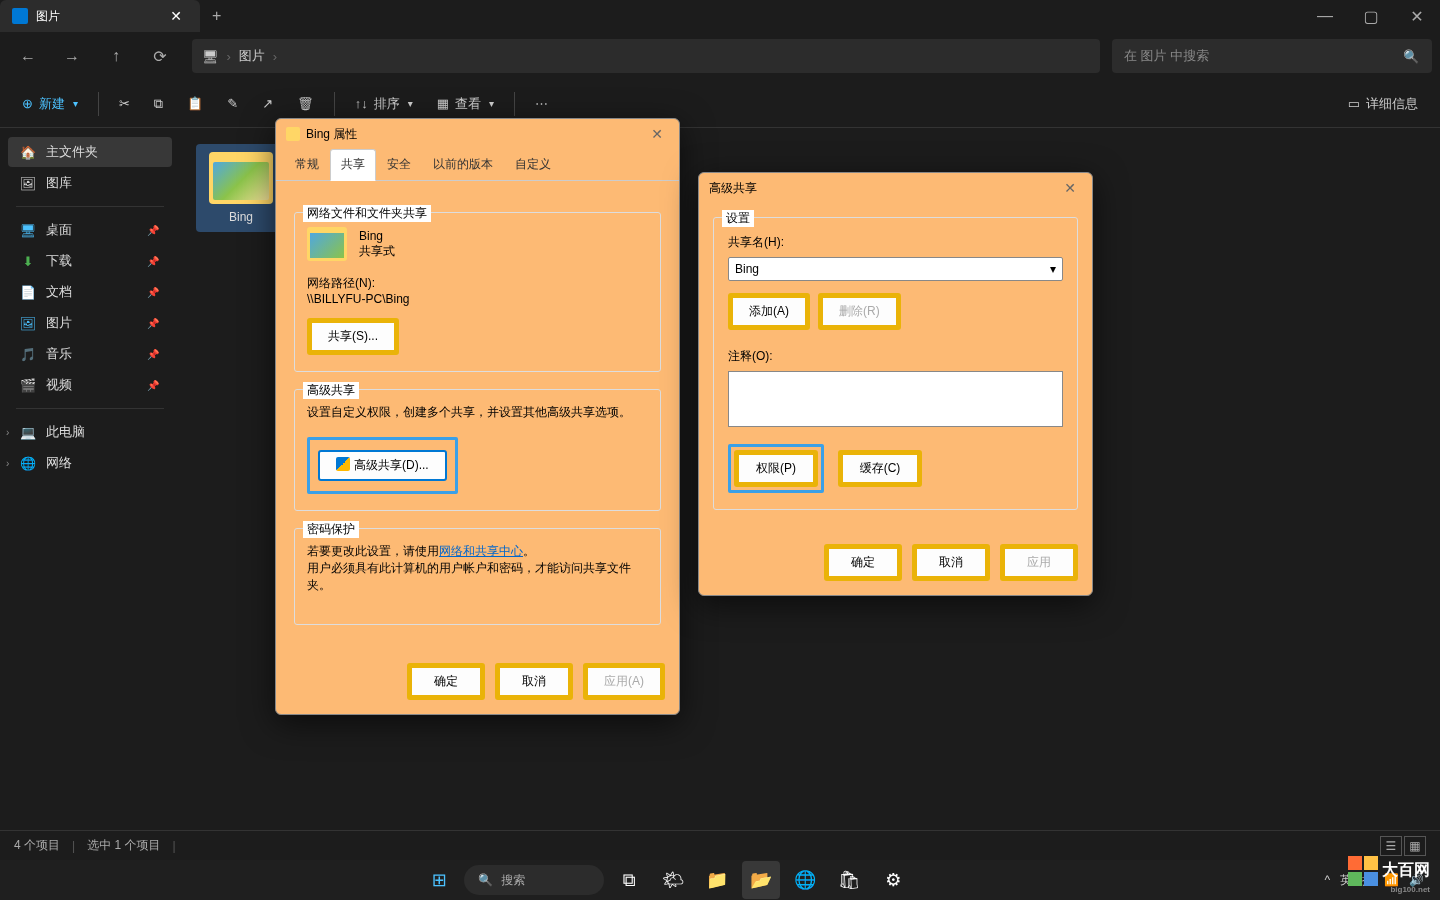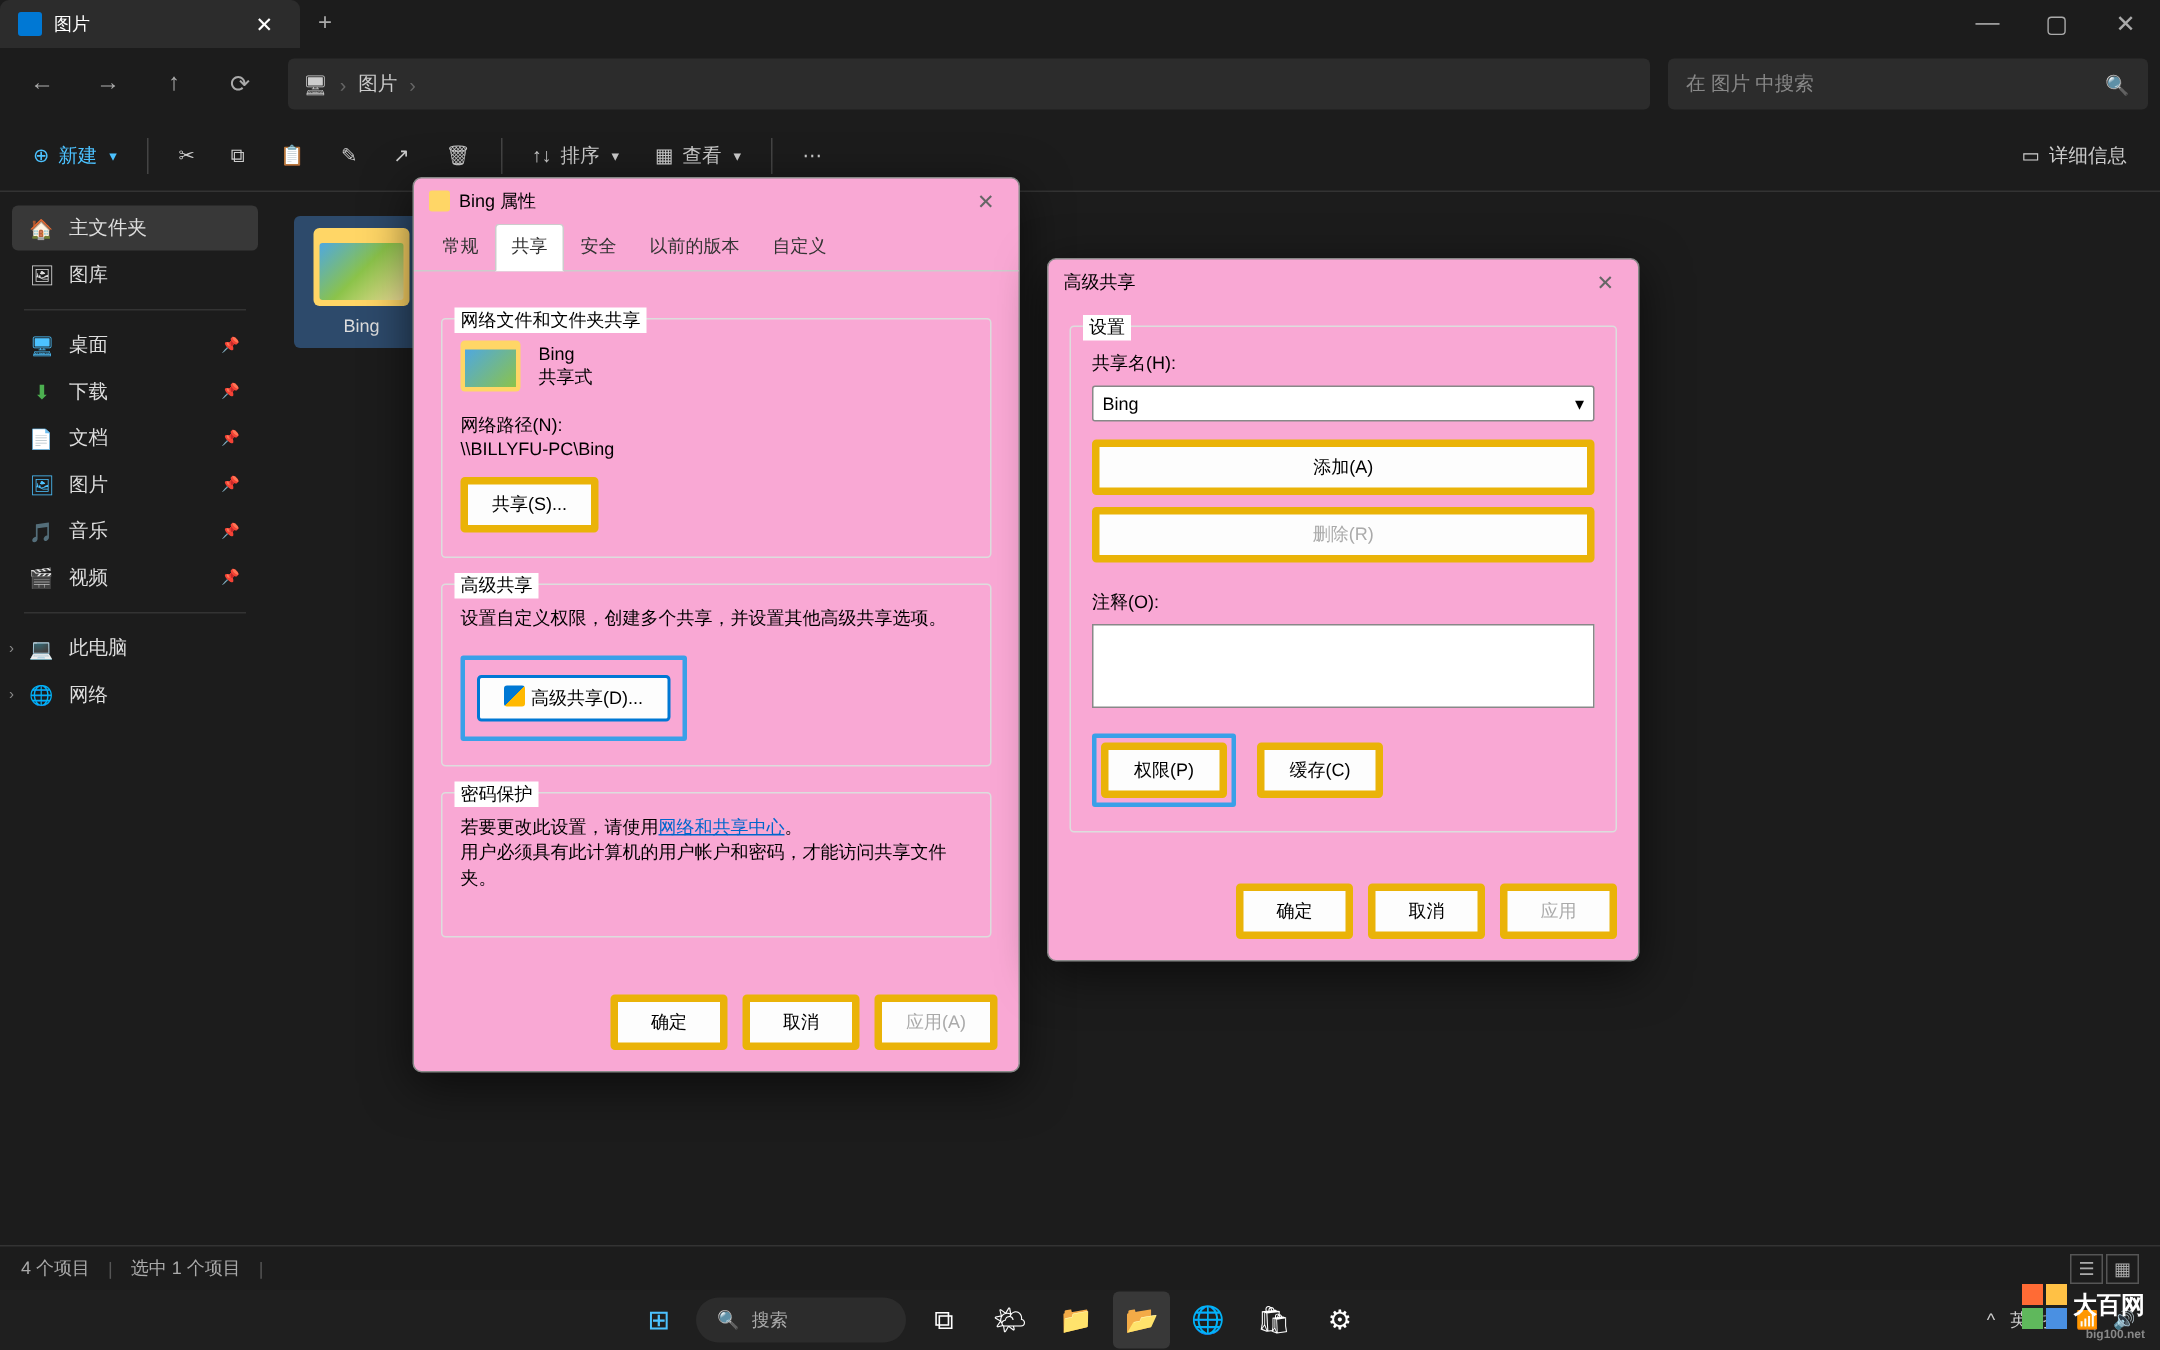--- a/index.html
+++ b/index.html
@@ -47,21 +47,21 @@
 .folder-thumb::before { content: ""; position: absolute; top: 10px; left: 4px; right: 4px; bottom: 4px; background: linear-gradient(135deg, #4fa8e0 0%, #8bc34a 50%, #f5e29a 100%); border-radius: 2px; }
 .folder-label { font-size: 12px; color: #ddd; }
 
 
 .statusbar { height: 30px; background: #1c1c1c; border-top: 1px solid #333; display: flex; align-items: center; padding: 0 14px; font-size: 12px; color: #aaa; gap: 12px; }
 .statusbar .sep { color: #555; }
 .statusbar .view-toggles { margin-left: auto; display: flex; gap: 2px; }
 .statusbar .view-toggles .vt { width: 22px; height: 20px; border: 1px solid #555; display: flex; align-items: center; justify-content: center; cursor: pointer; }
 
 
-.dialog { position: absolute; background: #f9a8d4; color: #000; border: 1px solid #888; border-radius: 6px; box-shadow: 0 8px 32px rgba(0,0,0,0.6); font-size: 12px; }
+.dialog { position: absolute; background: #fdba74; color: #000; border: 1px solid #888; border-radius: 6px; box-shadow: 0 8px 32px rgba(0,0,0,0.6); font-size: 12px; }
 .dialog-title { height: 30px; display: flex; align-items: center; padding: 0 10px; gap: 6px; }
 .dialog-title .dicon { width: 14px; height: 14px; background: #ffd666; border-radius: 2px; }
 .dialog-title .dclose { margin-left: auto; cursor: pointer; font-size: 14px; color: #666; padding: 2px 6px; }
 .dialog-tabs { display: flex; border-bottom: 1px solid #ccc; padding: 0 8px; }
 .dialog-tab { padding: 6px 10px; cursor: pointer; font-size: 12px; color: #333; border: 1px solid transparent; }
 .dialog-tab.active { border: 1px solid #ccc; border-bottom: 1px solid #fff; background: #fff; margin-bottom: -1px; border-radius: 3px 3px 0 0; }
 .dialog-body { padding: 14px 18px; }
 .group { border: 1px solid #ddd; border-radius: 3px; padding: 14px 12px 16px; margin-bottom: 14px; position: relative; margin-top: 17px; }
 .group-title { position: absolute; top: -8px; left: 8px; background: #fff; padding: 0 4px; font-size: 12px; }
 .folder-row { display: flex; align-items: center; gap: 12px; }
@@ -302,21 +302,21 @@
     <span class="dclose">✕</span>
   </div>
   <div class="dialog-body" style="padding:8px 14px 10px;">
     <div class="group" style="margin-top:6px; padding:16px 14px;">
       <div class="group-title">设置</div>
       <div>共享名(H):</div>
       <div class="select-box" style="margin-top:6px;">
         <span>Bing</span>
         <span>▾</span>
       </div>
-      <div style="margin-top:12px; display:flex; gap:8px;flex-direction:column;">
+      <div style="margin-top:12px; display:flex; gap:8px;">
         <button class="dlg-btn">添加(A)</button>
         <button class="dlg-btn" disabled="">删除(R)</button>
       </div>
       <div style="margin-top:18px;">注释(O):</div>
       <textarea class="textarea" style="margin-top: 6px;"></textarea>
       <div style="margin-top:14px; display:flex; gap:14px;">
         <span class="highlight-wrap" style="padding:3px;">
           <button class="dlg-btn" style="min-width:84px;">权限(P)</button>
         </span>
         <button class="dlg-btn" style="min-width:84px; align-self:center;">缓存(C)</button>

